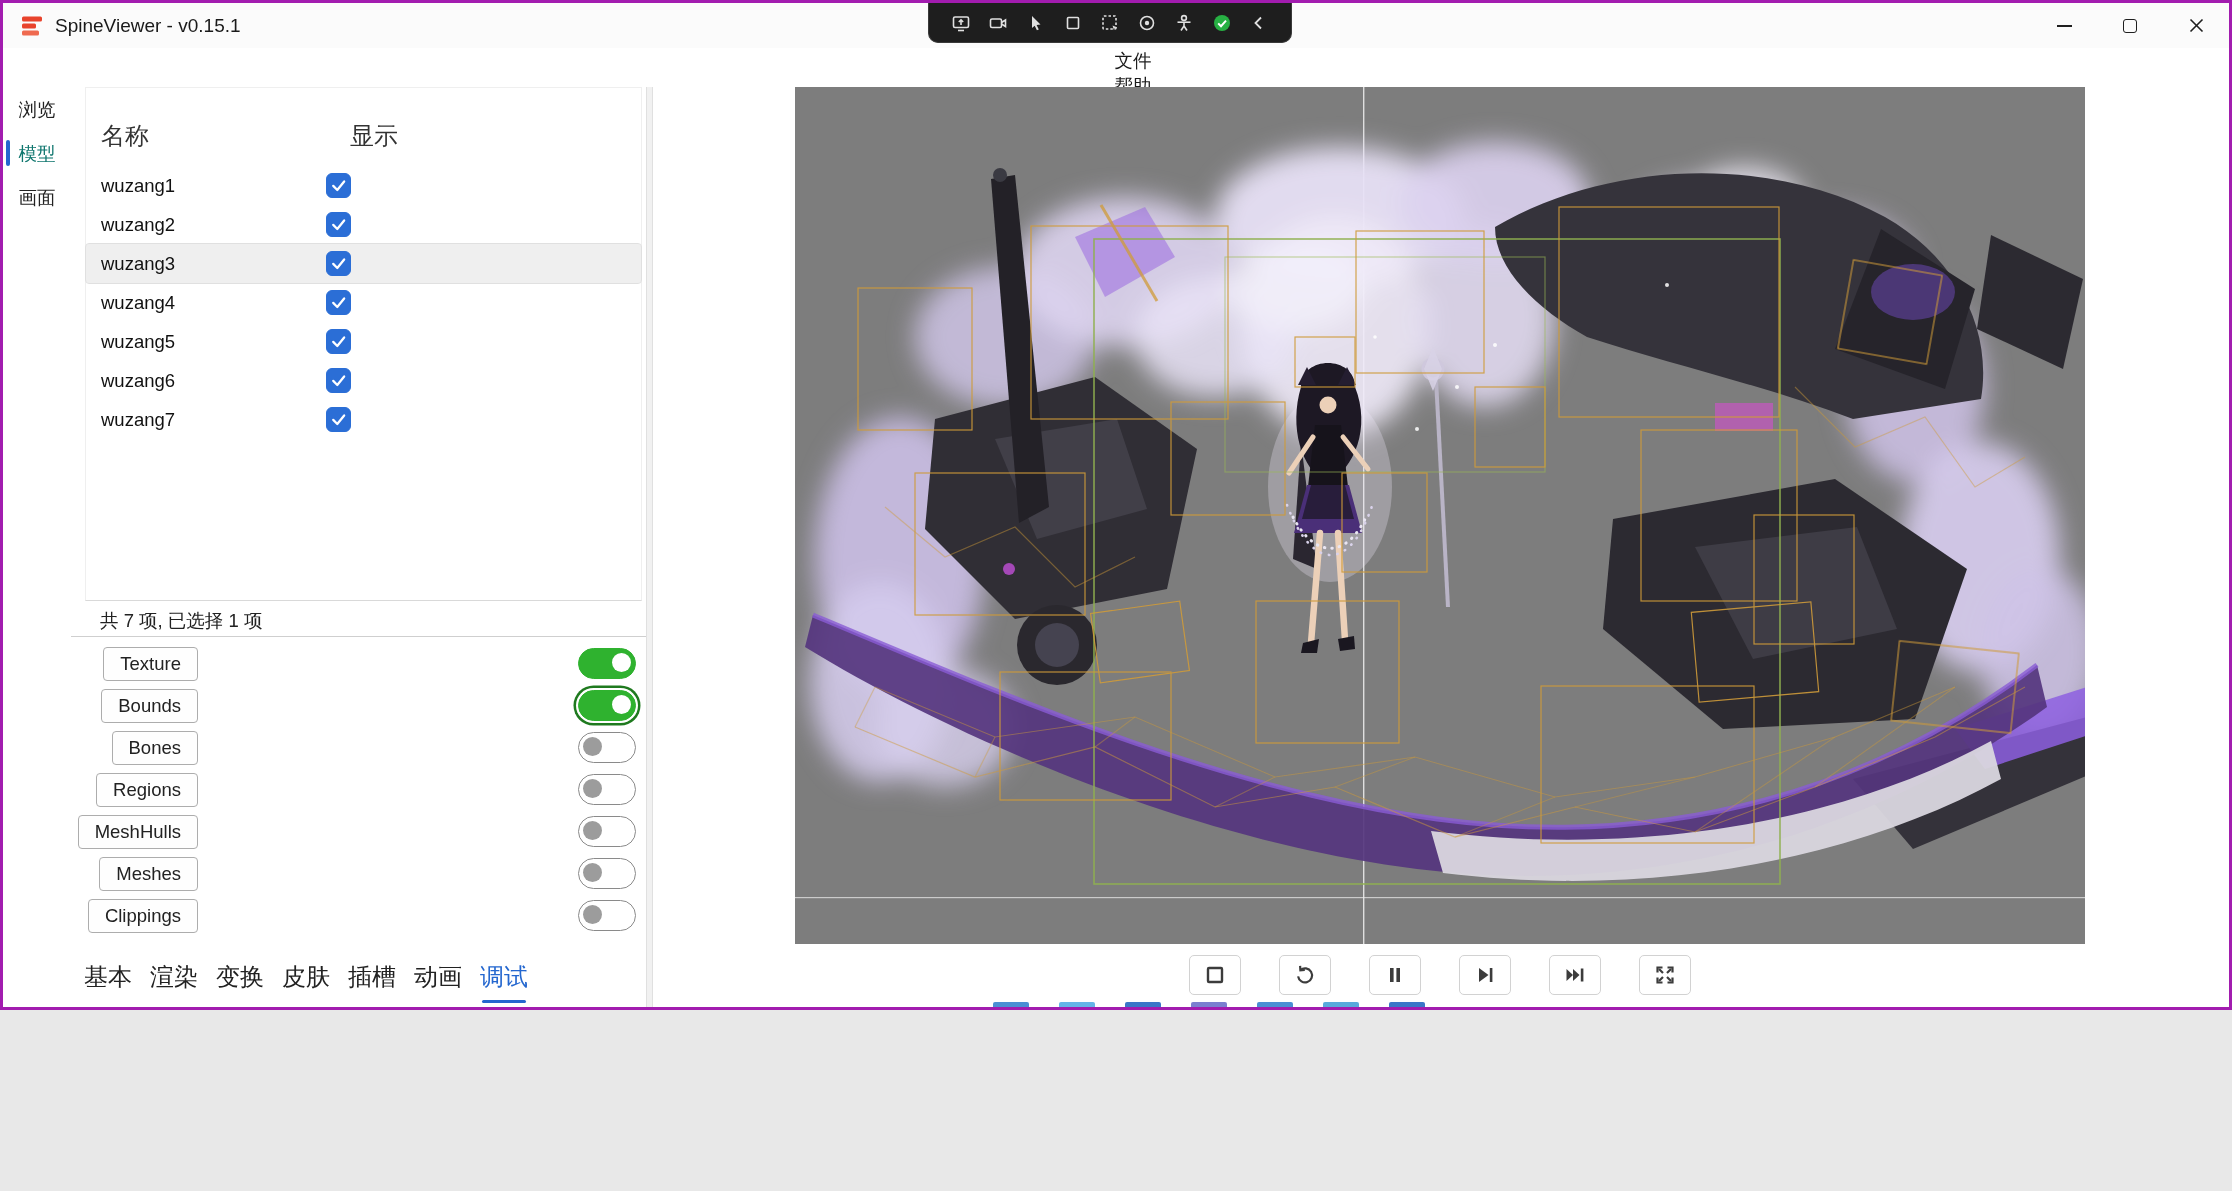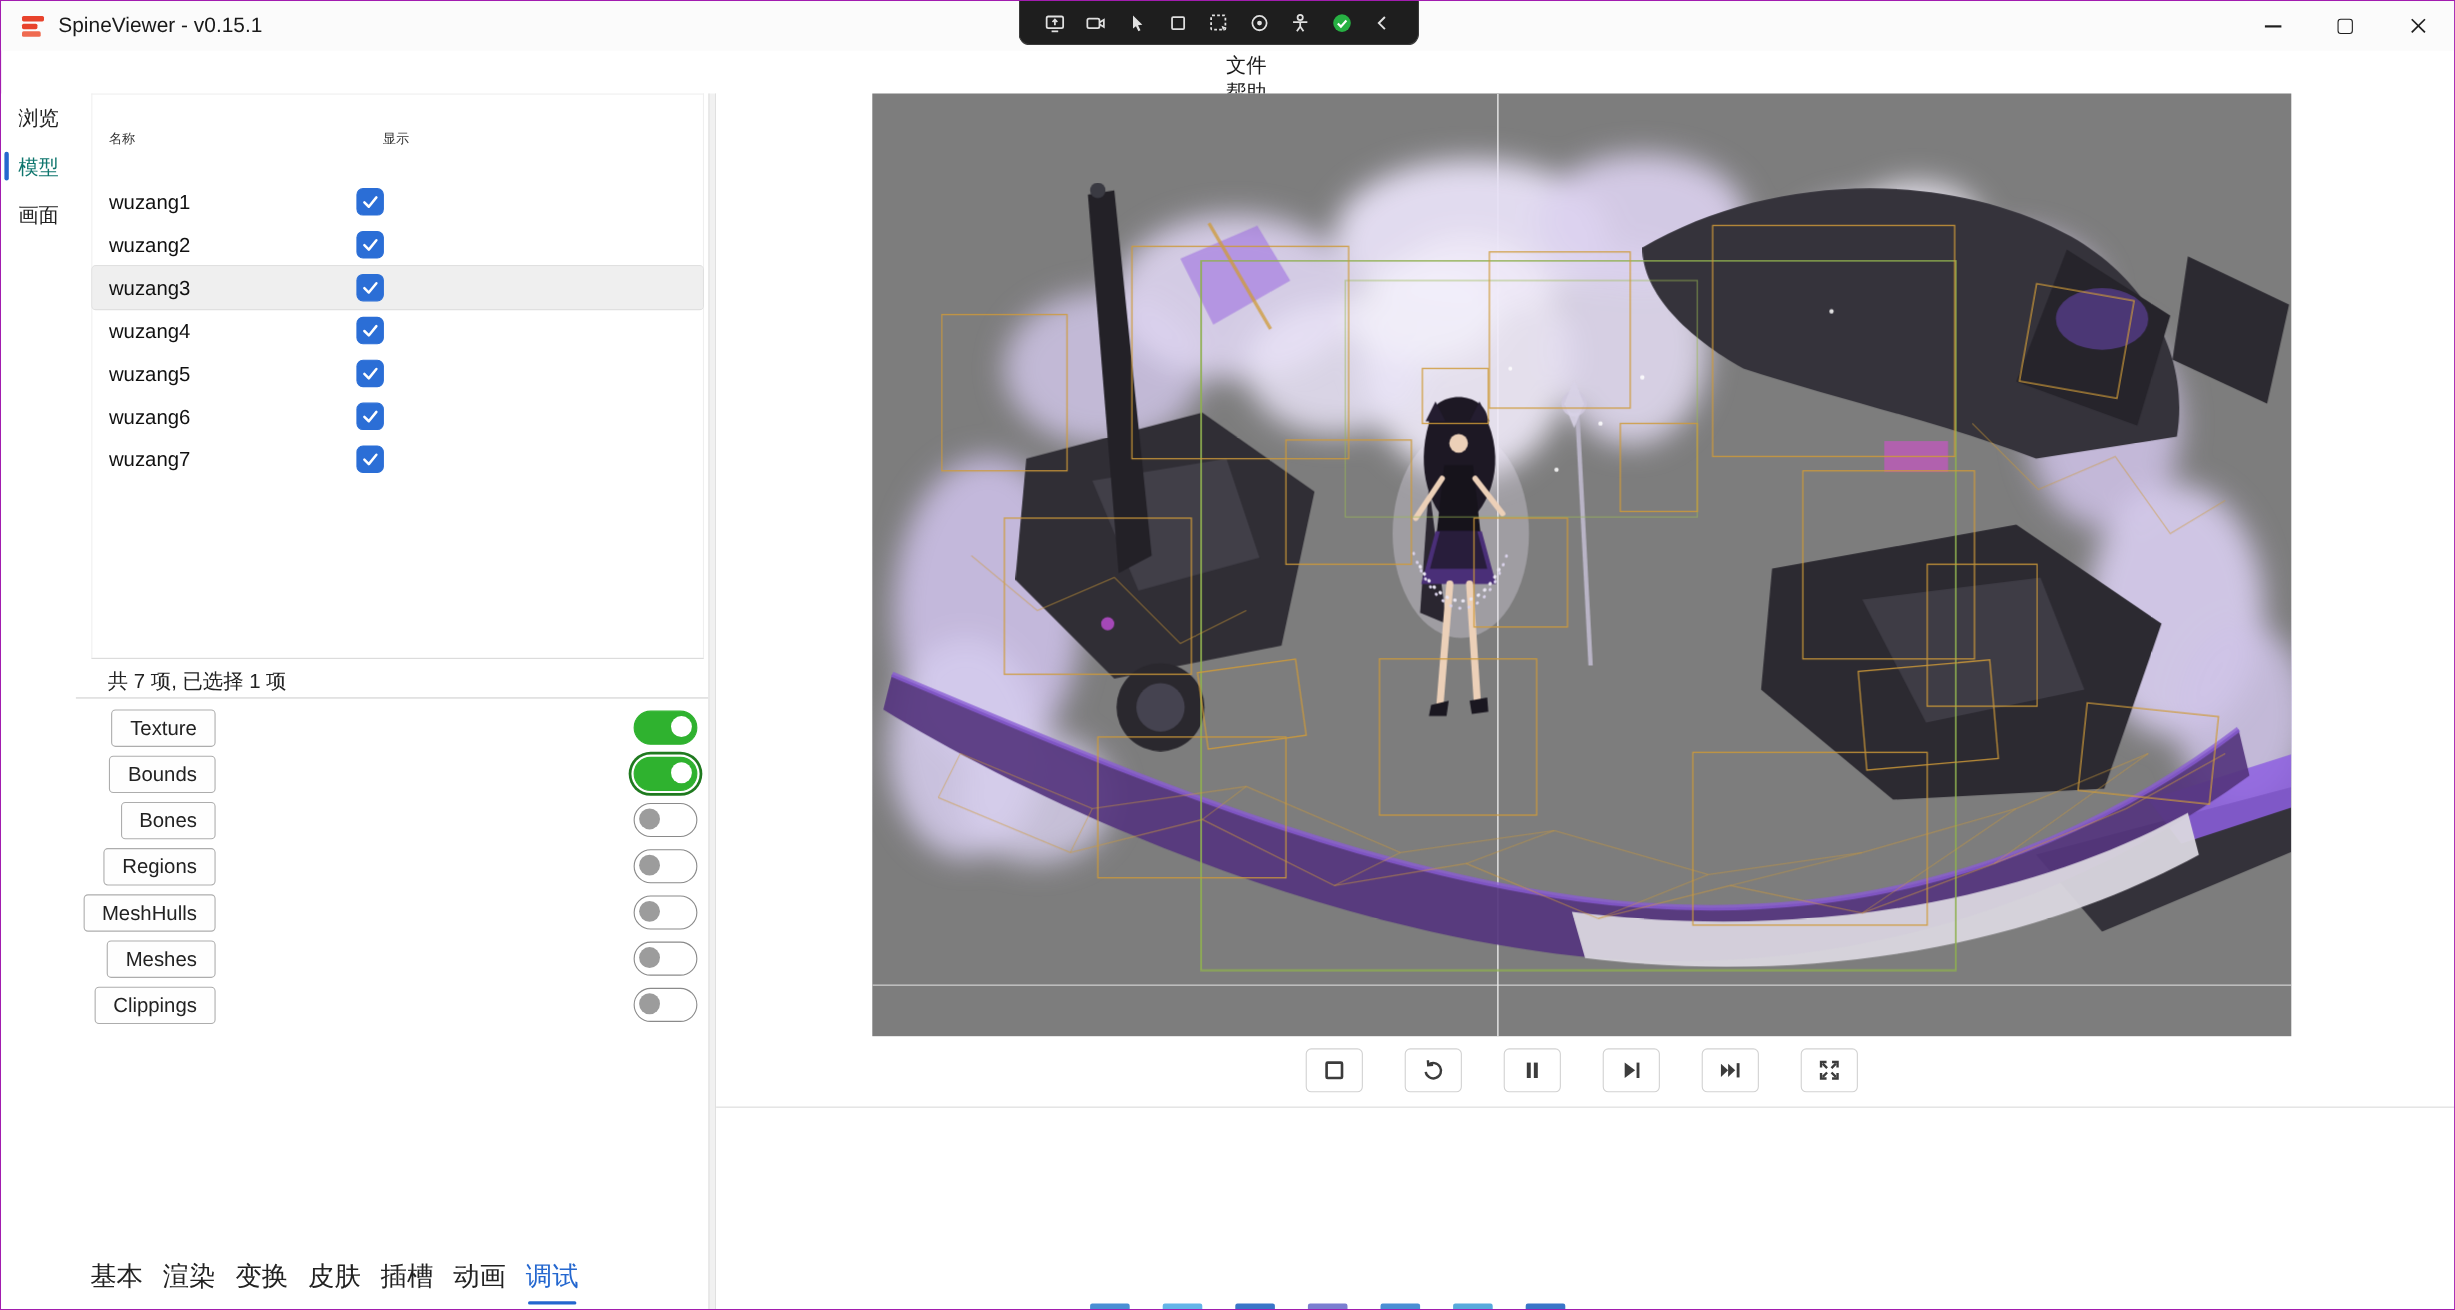--- a/index.html
+++ b/index.html
@@ -1,18 +1,18 @@
 <!DOCTYPE html>
 <html><head>
 <meta charset="utf-8">
 <style>
   * { box-sizing: border-box; }
   html,body { margin:0; padding:0; background:#e8e8e8; }
   body { font-family:"Liberation Sans","DejaVu Sans",sans-serif; color:#1a1a1a; }
-  #app { position:relative; width:2232px; height:1191px; background:#ffffff; overflow:hidden; border:1px solid #a21caf;padding-left:44px; }
+  #app { position:relative; width:2232px; height:1010px; background:#ffffff; overflow:hidden; border:3px solid #a21caf;padding-left:44px; }
 
   
   .titlebar { position:absolute; left:0; top:0; width:100%; height:45px; background:#fbfbfb; }
   .app-logo { position:absolute; left:16px; top:10px; width:26px; height:26px; }
   .window-title { position:absolute; left:52px; top:0; height:45px; display:flex; align-items:center; font-size:19px; color:#1a1a1a; }
   .capture-toolbar { position:absolute; left:925px; top:0; height:40px; width:364px; background:#1e1e1e; border:1px solid #3a3a3a; border-top:none; border-radius:0 0 10px 10px; display:flex; align-items:center; justify-content:space-evenly; padding:0 8px; }
   .cap-icon { width:26px; height:26px; display:flex; align-items:center; justify-content:center; cursor:pointer; }
   .win-controls { position:absolute; right:0; top:0; height:45px; display:flex; }
   .win-btn { width:66px; height:45px; display:flex; align-items:center; justify-content:center; cursor:pointer; background:transparent; border:none; }
   .min-glyph { width:15px; height:2px; background:#1f1f1f; }
@@ -25,21 +25,21 @@
   
   .nav { position:absolute; left:0; top:84px; width:68px; bottom:0; background:#ffffff; }
   .nav-item { height:44px; display:flex; align-items:center; justify-content:center; font-size:18.5px; color:#222; position:relative; cursor:pointer; }
   .nav-item.active { color:#0f766e; }
   .nav-item.active::before { content:""; position:absolute; left:3px; top:9px; bottom:9px; width:3.5px; background:#2467cf; border-radius:2px; }
 
   
   .left-panel { position:absolute; left:68px; top:84px; width:575px; bottom:0; background:#fff; }
   .model-list { position:absolute; left:14px; top:0; width:557px; height:514px; border:1px solid #efefef; border-bottom:1px solid #d9d9d9; background:#fff; }
   .list-header { position:relative; height:78px; }
-  .col-hdr { position:absolute; top:32px; font-size:12px; color:#333; cursor:pointer; }
+  .col-hdr { position:absolute; top:32px; font-size:24px; color:#333; cursor:pointer; }
   .col-hdr.name { left:15px; }
   .col-hdr.visible { left:245px;margin-left:19px; }
   .mrow { height:39px; display:flex; align-items:center; padding-left:15px; position:relative; cursor:pointer; }
   .mrow.selected { background:#efefef; outline:1px solid #e0e0e0; border-radius:3px; }
   .mrow-name { width:225px; font-size:18.5px; color:#111; }
   .checkbox { width:25px; height:25px; border-radius:6px; display:flex; align-items:center; justify-content:center; border:1.6px solid #8a8a8a; background:#fff; cursor:pointer; }
   .checkbox svg { display:none; }
   .checkbox.on { background:#2b6ed6; border-color:#2b6ed6; }
   .checkbox.on svg { display:block; }
   .summary { position:absolute; left:29px; top:521px; font-size:18.5px; color:#222; }

